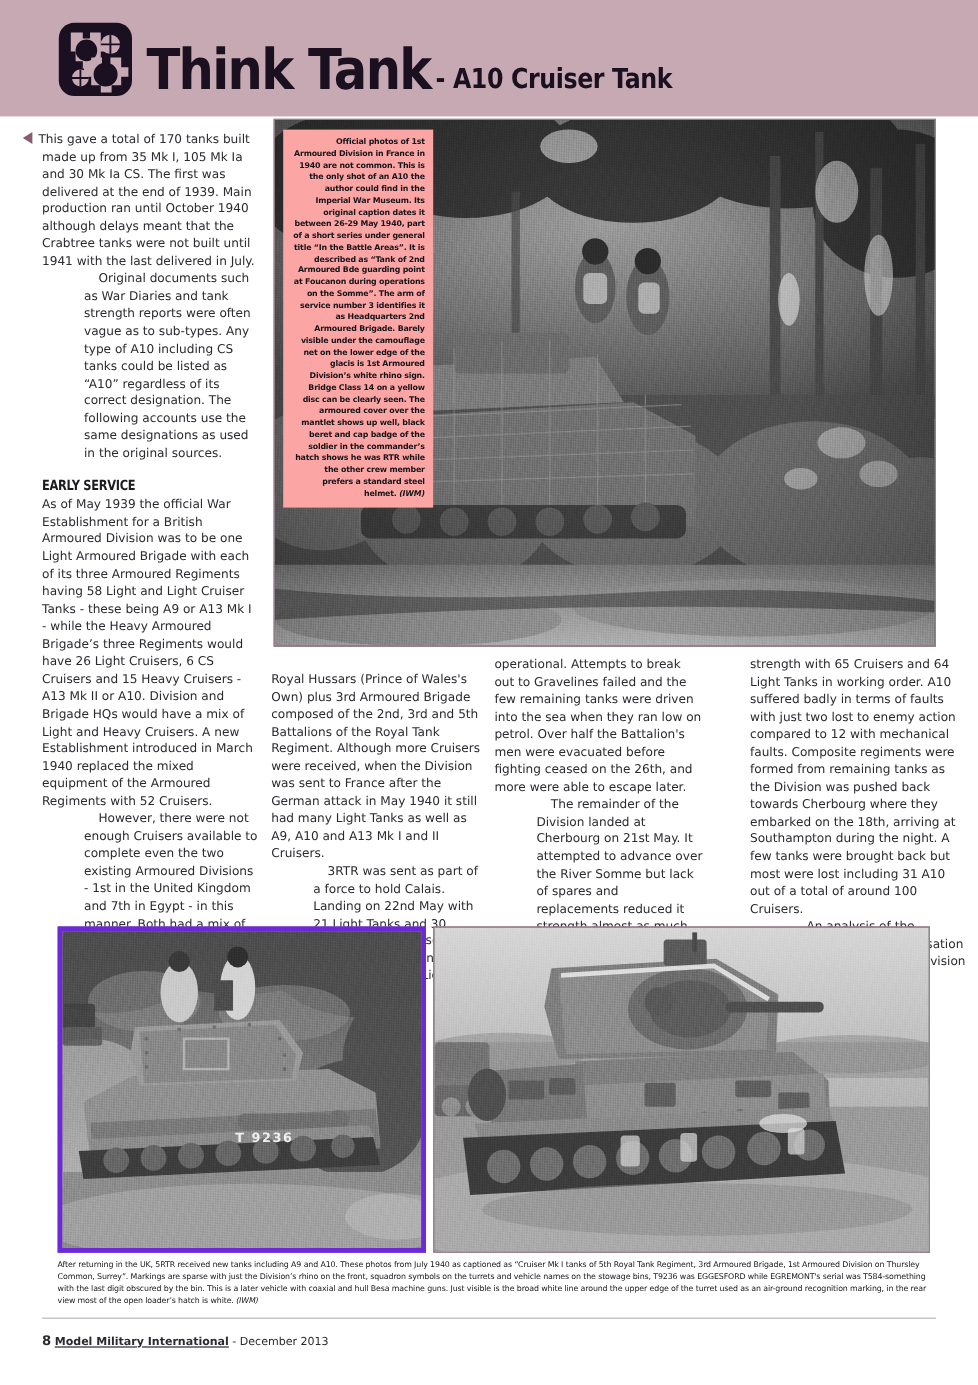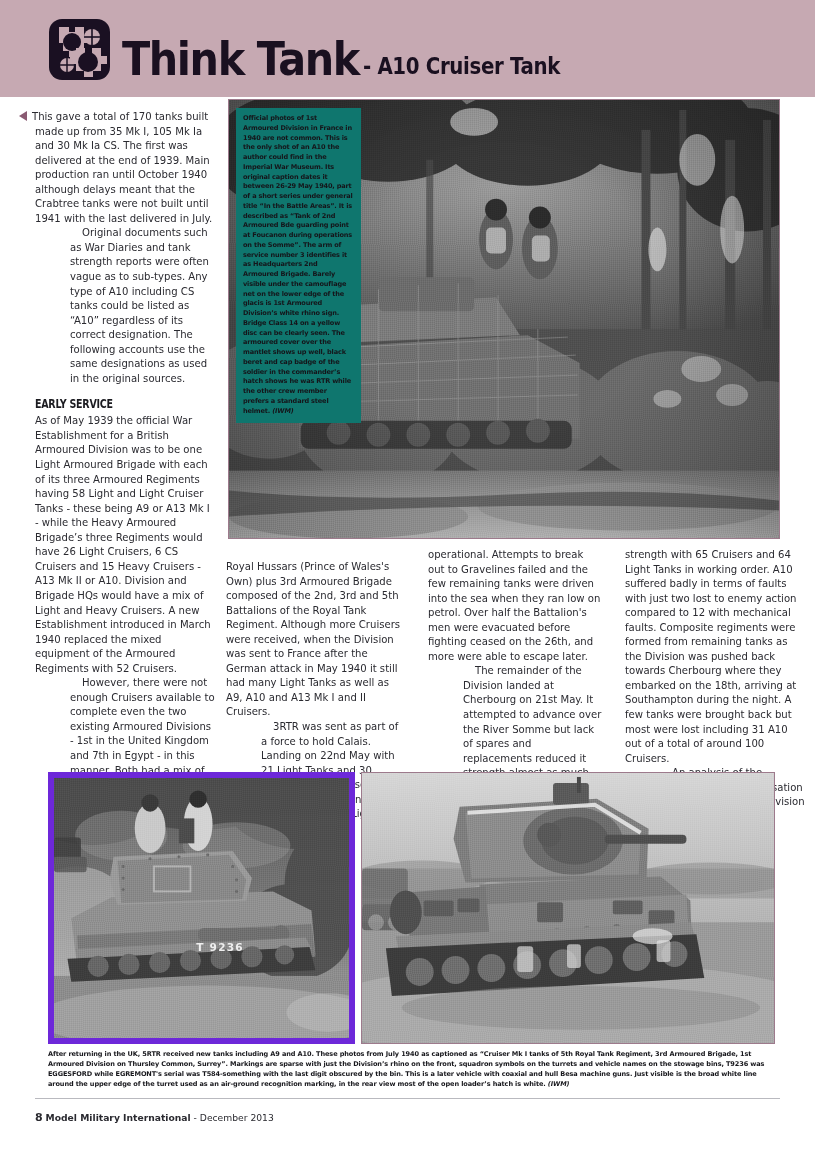--- a/index.html
+++ b/index.html
@@ -93,77 +93,78 @@
     border-right: 8px solid #8a5a72;
     vertical-align: middle;
     margin-right: 5px;
     margin-left: -16px;
     position: relative;
     top: -1px;
   }
 
   #col-1 { left: 35px;  top: 110px; width: 180px; }
   #col-2 { left: 226px; top: 560px; width: 175px; }
-  #col-3 { left: 428px; top: 548px; width: 175px; }
+  #col-3 { left: 412px; top: 548px; width: 175px; }
   #col-4 { left: 625px; top: 548px; width: 180px; }
 
   
   .photo-top {
     position: absolute;
     left: 228px; top: 99px;
     width: 552px; height: 440px;
     overflow: hidden;
     border: 1px solid #9d7a8c;
     background: #7e7e7e;
   }
   .photo-top .scene { position: absolute; inset: 0; }
 
   
   .cap-box {
     position: absolute;
     left: 236px; top: 108px;
     width: 125px;
     padding: 6px 7px 7px 7px;
-    background: #0f766e;
+    background: #fca5a5;
     color: #15151a;
     font-family: "DejaVu Sans", sans-serif;
     font-weight: 700;
     font-size: 6.55px;
     line-height: 9.75px;
     letter-spacing: -0.16px;
     z-index: 6;
+    text-align: right;
   }
   .cap-box .iwm { font-style: italic; }
 
   
   .photo-bl {
     position: absolute;
     left: 48px; top: 772px;
     width: 307px; height: 272px;
     overflow: hidden;
-    border: 6px solid #6d28d9;
+    border: 4px solid #6d28d9;
     background: #8b8b8b;
   }
   .photo-br {
     position: absolute;
     left: 361px; top: 772px;
     width: 414px; height: 272px;
     overflow: hidden;
     border: 1px solid #9d7a8c;
     background: #8b8b8b;
   }
   .photo-bl .scene, .photo-br .scene { position: absolute; inset: 0; }
 
   
   .cap-bottom {
     position: absolute;
     left: 48px; top: 1050px;
     width: 728px;
     font-family: "DejaVu Sans", sans-serif;
-    font-weight: 700;
+    font-weight: 400;
     font-size: 6.55px;
     line-height: 9.9px;
     letter-spacing: -0.1px;
     color: #17171c;
   }
   .cap-bottom .iwm { font-style: italic; }
 
   
   .footer-rule {
     position: absolute;
@@ -174,21 +175,21 @@
   .footer {
     position: absolute;
     left: 35px; top: 1112px;
     font-family: "DejaVu Sans", sans-serif;
     font-size: 9.2px;
     line-height: 12px;
     color: #2a2a30;
     white-space: nowrap;
   }
   .footer .pg { font-weight: 700; font-size: 11px; }
-  .footer .mag { font-weight: 700; }
+  .footer .mag { font-weight: 700; text-decoration: underline; }
   .footer .dateline { font-weight: 400; }
 
   
   .grain {
     position: absolute; inset: 0;
     background-image:
       repeating-linear-gradient(91deg, rgba(255,255,255,.055) 0 1px, rgba(0,0,0,.05) 1px 2px),
       repeating-linear-gradient(3deg, rgba(255,255,255,.04) 0 1px, rgba(0,0,0,.045) 1px 2px);
     mix-blend-mode: overlay;
     opacity: .75;

